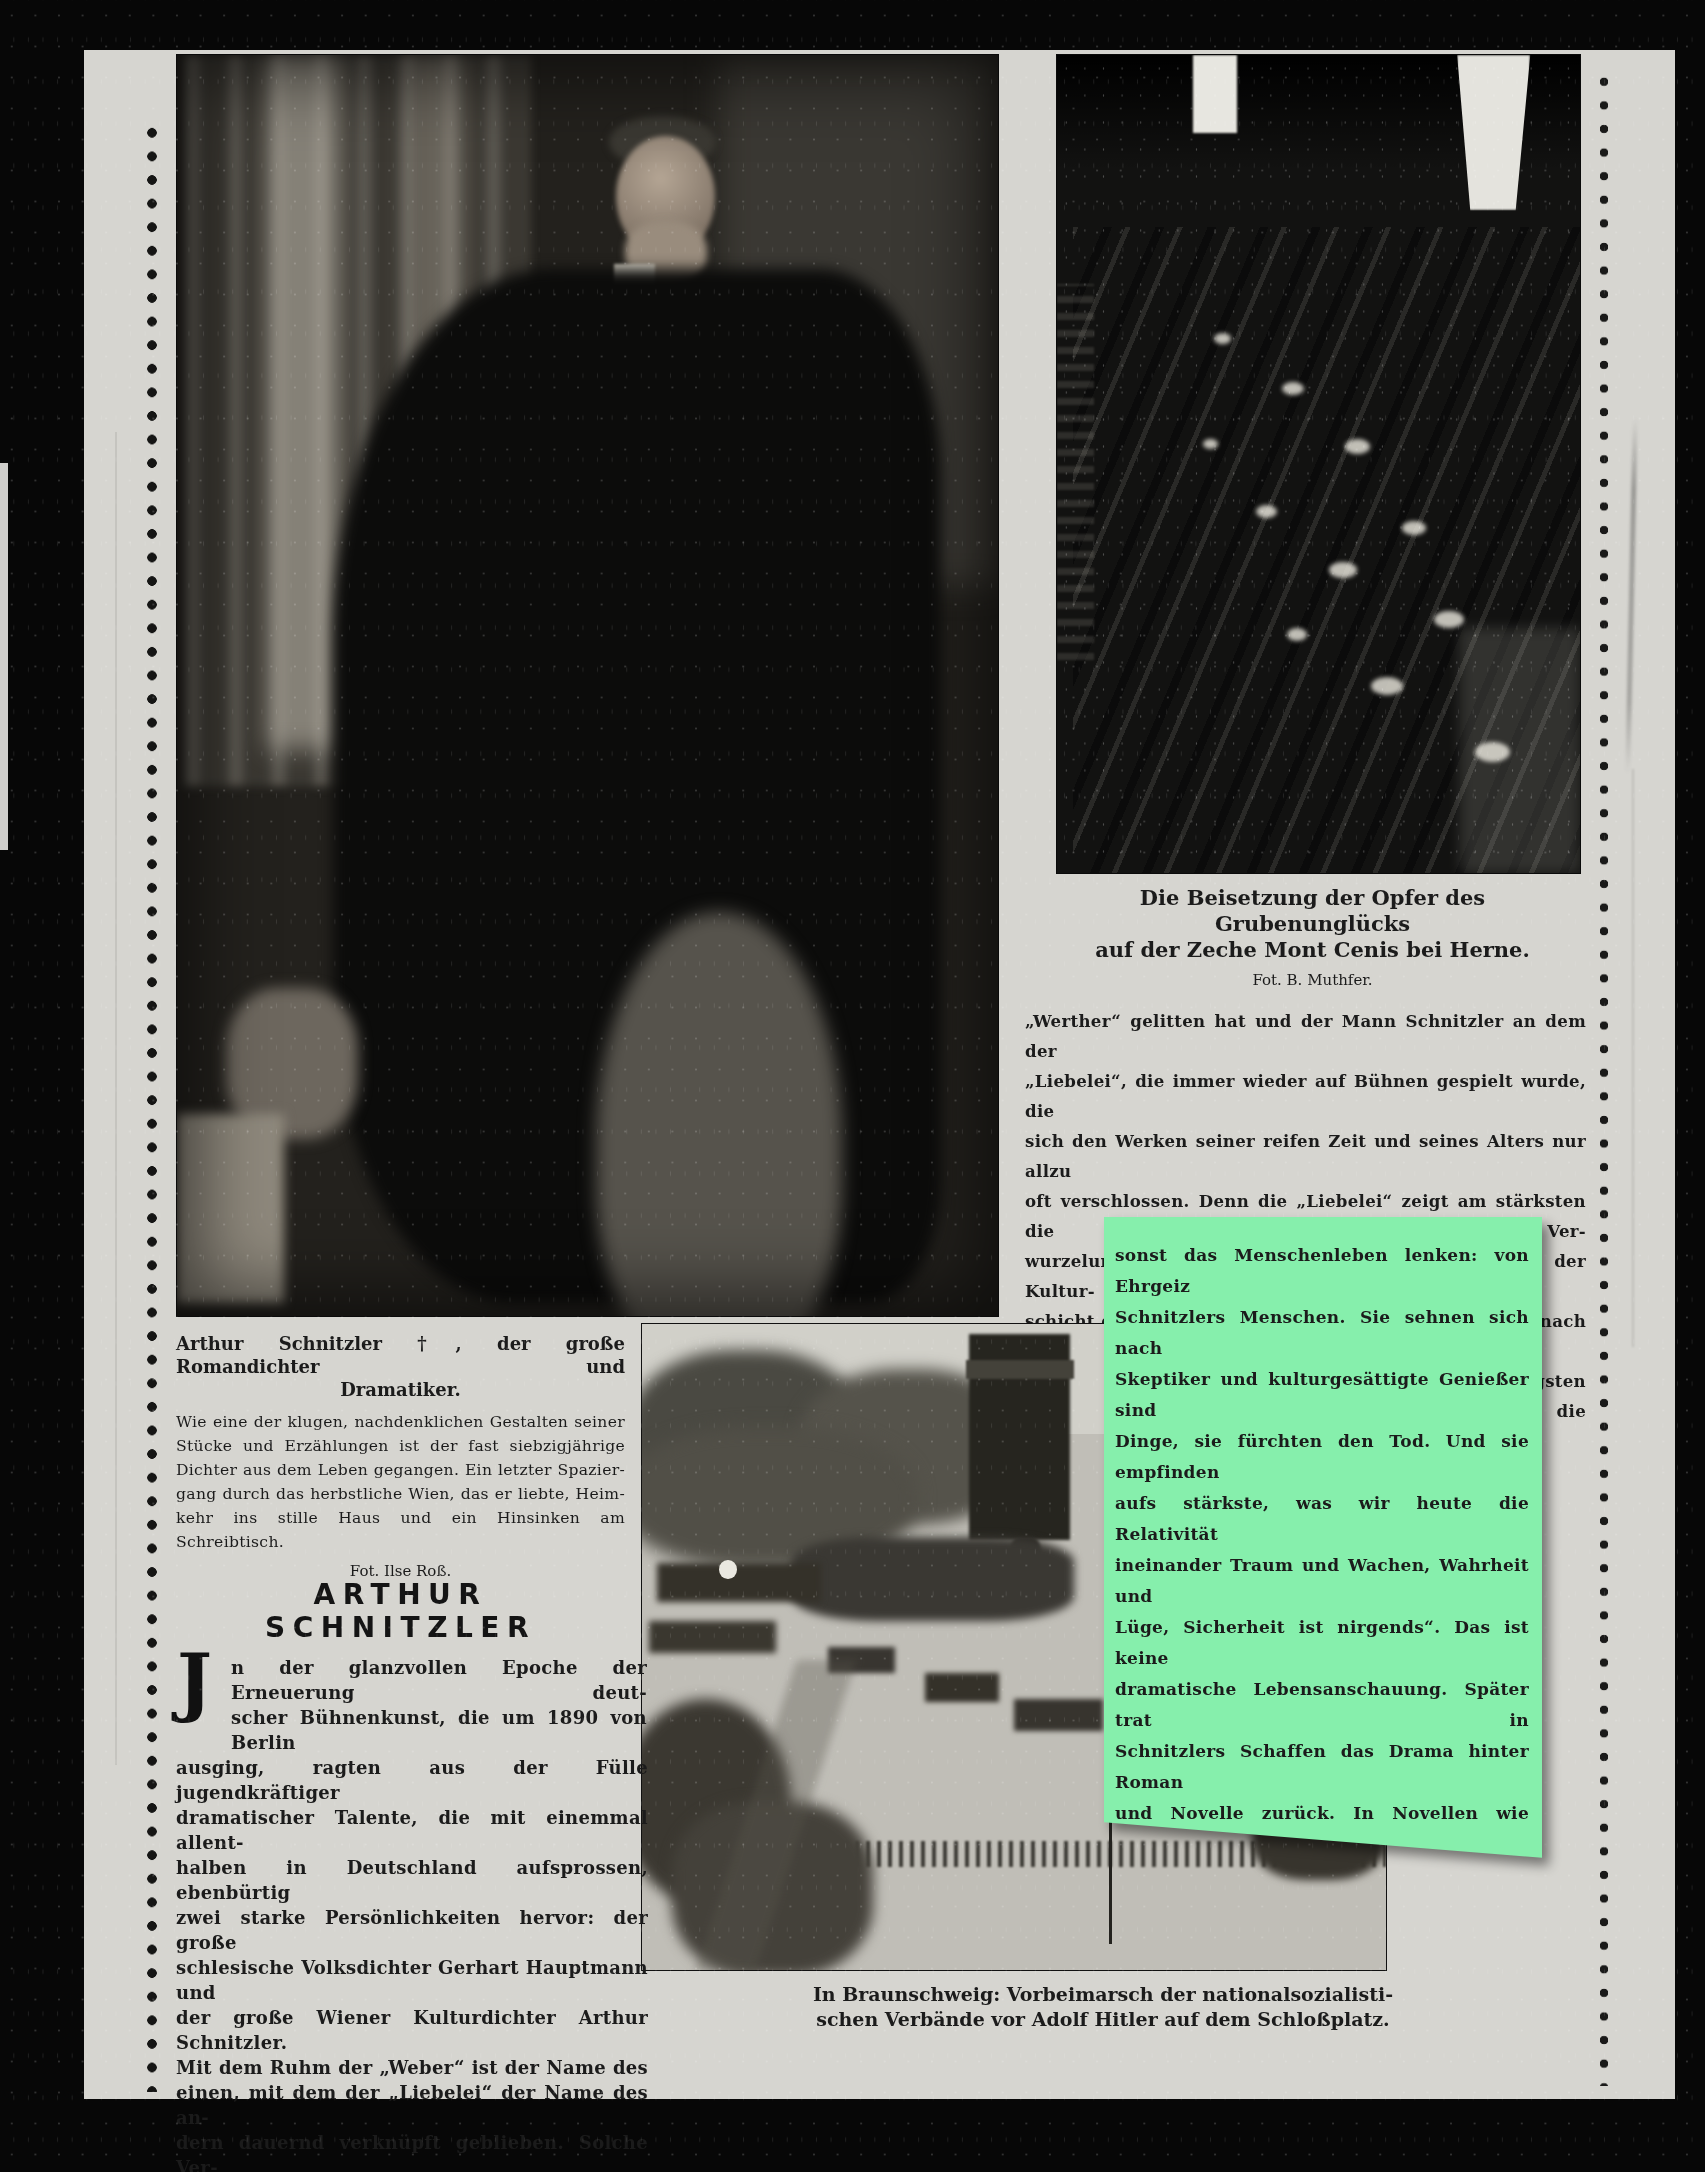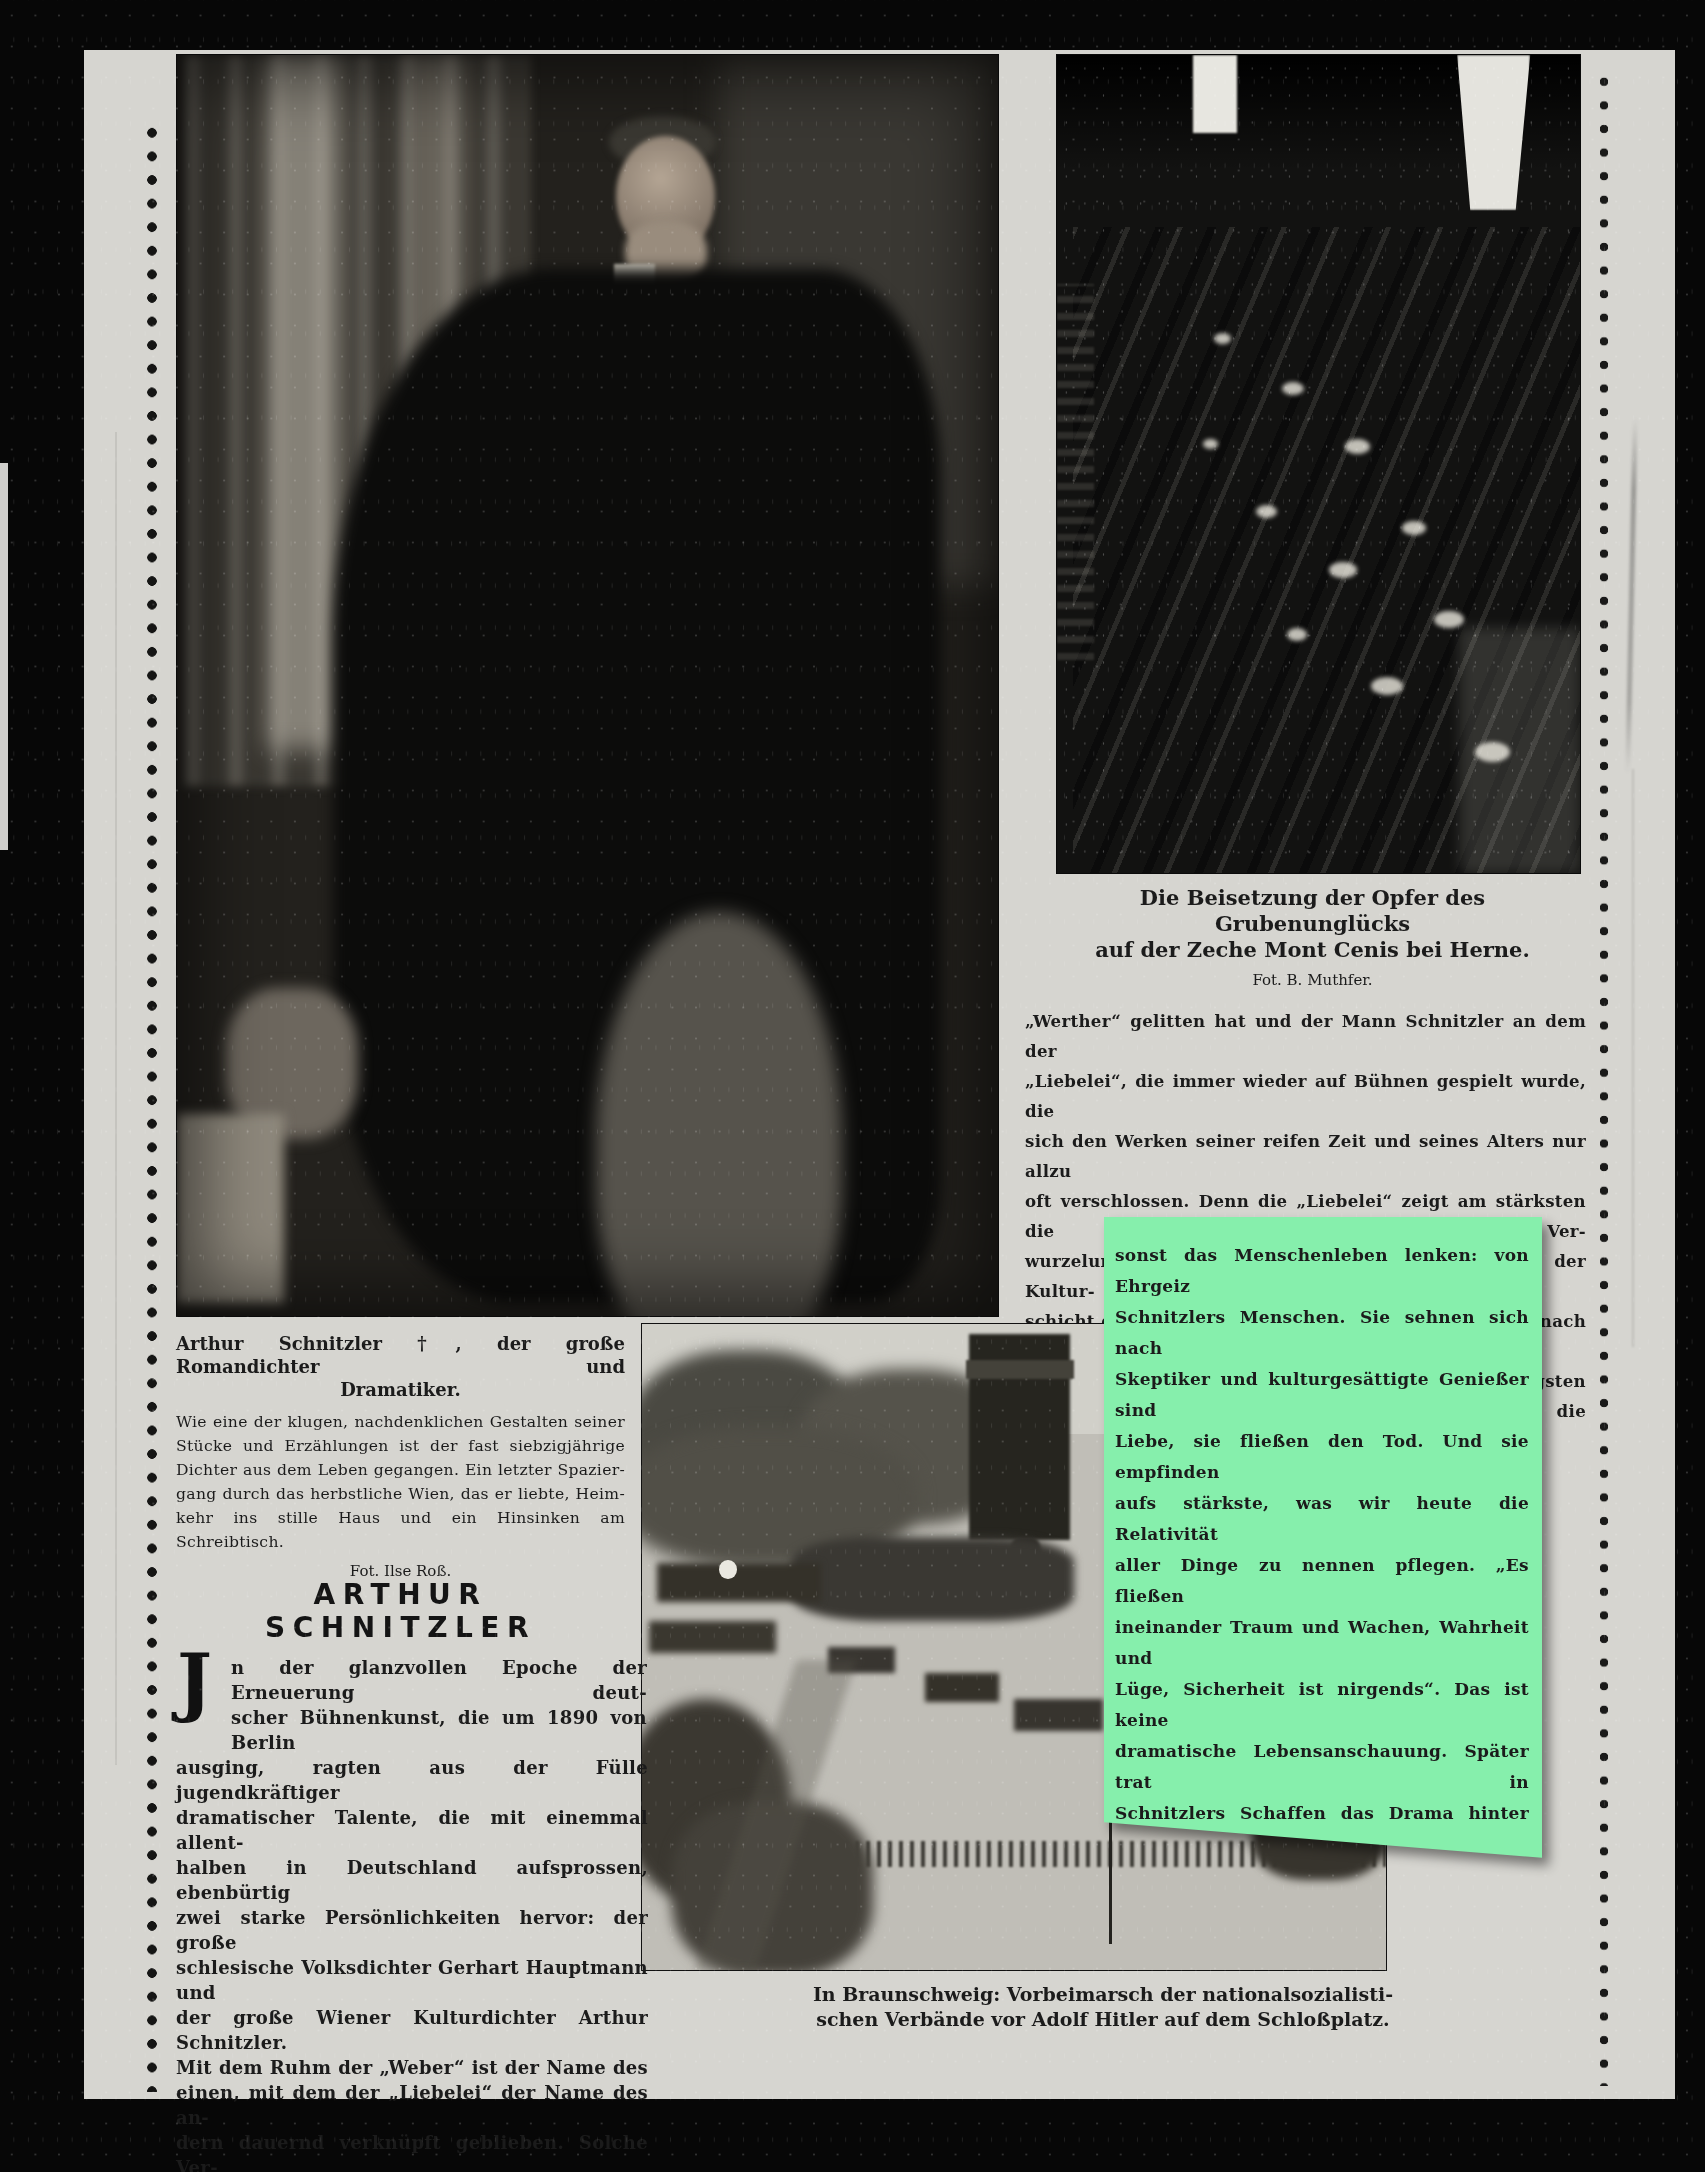--- a/index.html
+++ b/index.html
@@ -209,23 +209,22 @@
     <div class="blob d-pole"></div>
     <div class="blob d-balloon"></div>
   </div>
 
   <div id="clipping-wrap">
     <div id="clipping" style="left:0;top:0;">
       <div class="clip-text">
           <div class="line">sonst das Menschenleben lenken: von Ehrgeiz</div>
           <div class="line">Schnitzlers Menschen.  Sie sehnen sich nach</div>
           <div class="line">Skeptiker und kulturgesättigte Genießer sind</div>
-          <div class="line">Liebe, sie fließen den Tod. Und sie empfinden</div>
+          <div class="line">Dinge, sie fürchten den Tod. Und sie empfinden</div>
           <div class="line">aufs stärkste, was wir heute die Relativität</div>
-          <div class="line">aller Dinge zu nennen pflegen.  „Es fließen</div>
           <div class="line">ineinander Traum und Wachen, Wahrheit und</div>
           <div class="line">Lüge, Sicherheit ist nirgends“.  Das ist keine</div>
           <div class="line">dramatische Lebensanschauung.  Später trat in</div>
           <div class="line">Schnitzlers Schaffen das Drama hinter Roman</div>
           <div class="line">und Novelle zurück. In Novellen wie „Leutnant</div>
           <div class="line">Gustl“, „Fräulein Else“, „Spiel im Morgen-</div>
           <div class="line">grauen“, das zuerst in der „Berliner Illustrir-</div>
           <div class="line">ten“ erschien, und „Traumnovelle“ hat er die</div>
         </div>
     </div>

